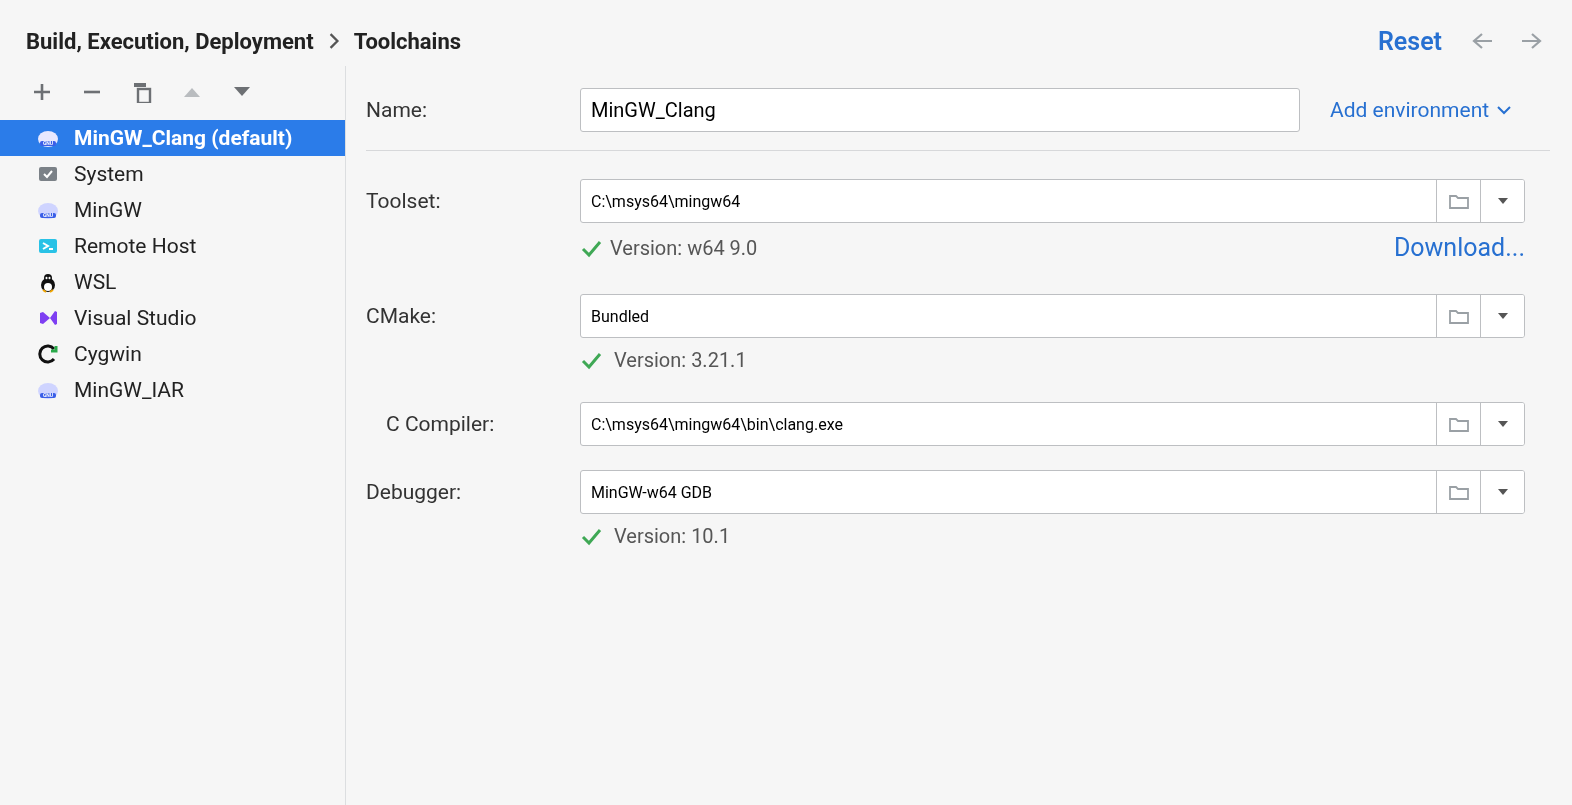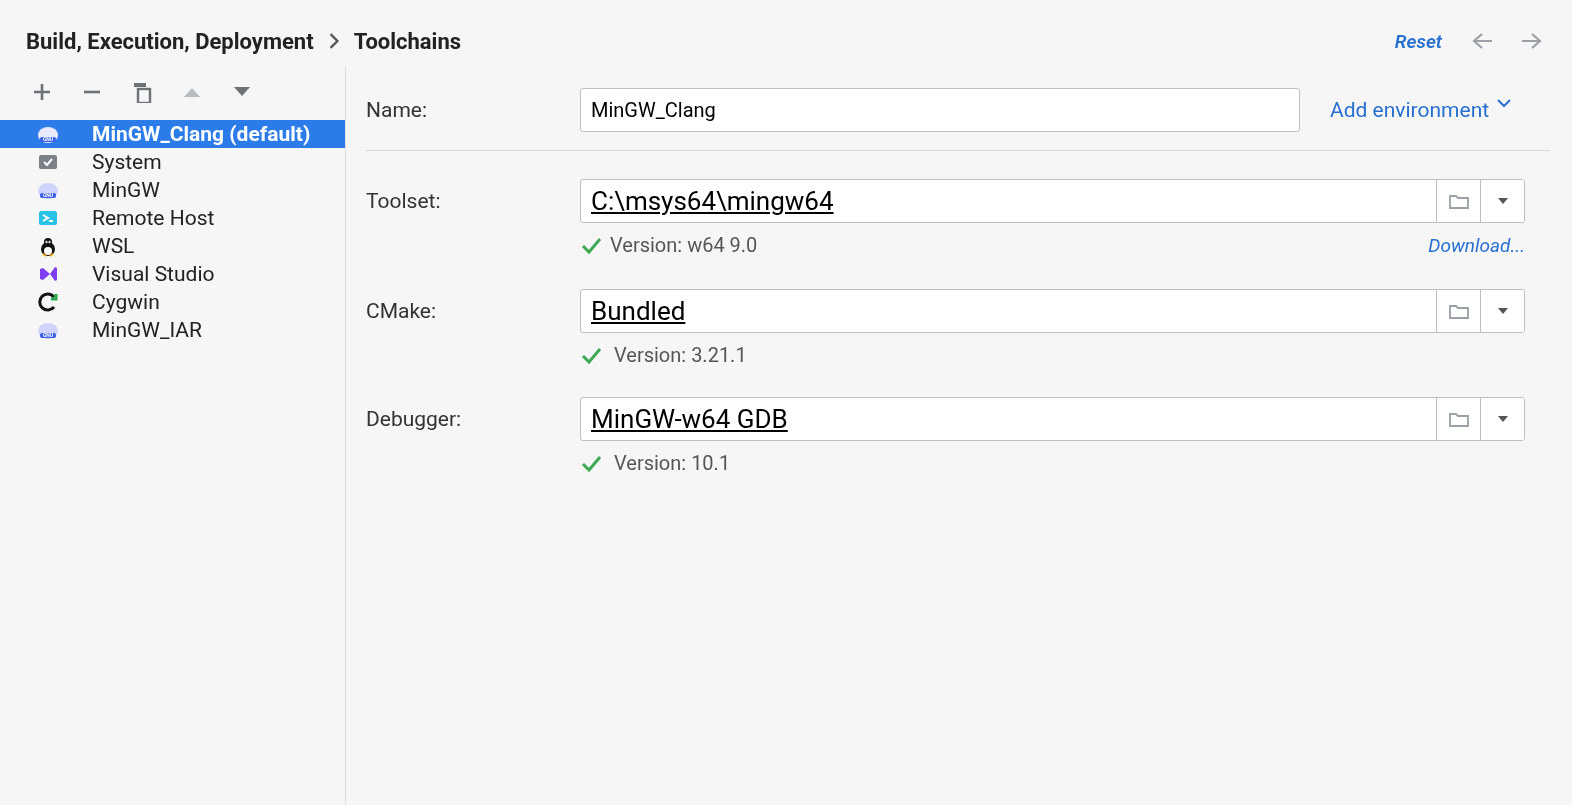--- a/index.html
+++ b/index.html
@@ -49,24 +49,23 @@
     display: inline-flex;
     align-items: center;
   }
   .header-actions {
     display: flex;
     align-items: center;
     gap: 26px;
   }
   .link {
     color: var(--link);
-    font-size: 19px;
+    font-size: 25px;
     font-weight: 600;
     cursor: pointer;
-    font-style: italic;
   }
   .nav-arrows {
     display: flex;
     align-items: center;
     gap: 22px;
   }
   .nav-arrow {
     width: 28px; height: 28px;
     display: inline-flex; align-items: center; justify-content: center;
     color: var(--icon-gray);
@@ -99,26 +98,26 @@
     display: inline-flex;
     align-items: center; justify-content: center;
     color: var(--icon-mid);
   }
 
   
   .tc-list { }
   .tc-item {
     display: flex;
     align-items: center;
-    gap: 32px;
+    gap: 14px;
     padding: 6px 0 6px 36px;
     font-size: 21px;
     color: #222;
     cursor: pointer;
-    height: 28px;
+    height: 36px;
   }
   .tc-item.selected {
     background: var(--accent-sel);
     color: #fff;
     font-weight: 700;
   }
   .tc-icon {
     width: 24px; height: 24px;
     display: inline-flex;
     align-items: center;
@@ -155,20 +154,21 @@
     padding: 0 10px;
     font-size: 20px;
     font-family: inherit;
     color: #000;
     outline: none;
   }
   .name-input { width: 720px; }
 
   .add-env {
     display: flex;
+    align-items: center;
     gap: 8px;
     color: var(--link);
     font-size: 21px;
     cursor: pointer;
     margin-left: 18px;
   }
 
   .path-wrap {
     display: flex;
     width: 945px;
@@ -176,24 +176,23 @@
     border-radius: 3px;
     background: var(--bg-input);
     height: 44px;
     overflow: hidden;
   }
   .path-wrap input {
     flex: 1;
     border: none;
     outline: none;
     padding: 0 10px;
-    font-size: 26px;
+    font-size: 16px;
     font-family: inherit;
     background: transparent;
-    text-decoration: underline;
   }
   .path-wrap input::placeholder { color: var(--text-placeholder); }
   .path-seg {
     width: 44px;
     display: flex;
     align-items: center;
     justify-content: center;
     border-left: 1px solid var(--border-input);
     color: var(--icon-gray);
     cursor: pointer;
@@ -441,20 +440,36 @@
     <div class="version-only">
       <span class="checkmark">
         <svg class="svg" width="22" height="22" viewBox="0 0 22 22">
             <path d="M3 12 L9 18 L20 5" fill="none" stroke="currentColor" stroke-width="3"></path>
           </svg>
       </span>
       <span>Version: 3.21.1</span>
     </div>
 
 
+    <div class="form-row row-gap">
+      <div class="form-label indent">C Compiler:</div>
+      <div class="path-wrap">
+        <input value="C:\msys64\mingw64\bin\clang.exe" style="">
+        <div class="path-seg">
+          <svg class="svg" width="20" height="16" viewBox="0 0 20 16">
+              <path d="M1 3 H7 L9 5 H19 V15 H1 Z" fill="none" stroke="currentColor" stroke-width="1.8"></path>
+            </svg>
+        </div>
+        <div class="path-seg">
+          <svg class="svg" width="14" height="10" viewBox="0 0 14 10">
+              <path d="M2 2 L7 8 L12 2 Z" fill="#555"></path>
+            </svg>
+        </div>
+      </div>
+    </div>
 
 
     <div class="form-row">
       <div class="form-label">Debugger:</div>
       <div class="path-wrap">
         <input value="MinGW-w64 GDB" style="">
         <div class="path-seg">
           <svg class="svg" width="20" height="16" viewBox="0 0 20 16">
               <path d="M1 3 H7 L9 5 H19 V15 H1 Z" fill="none" stroke="currentColor" stroke-width="1.8"></path>
             </svg>

